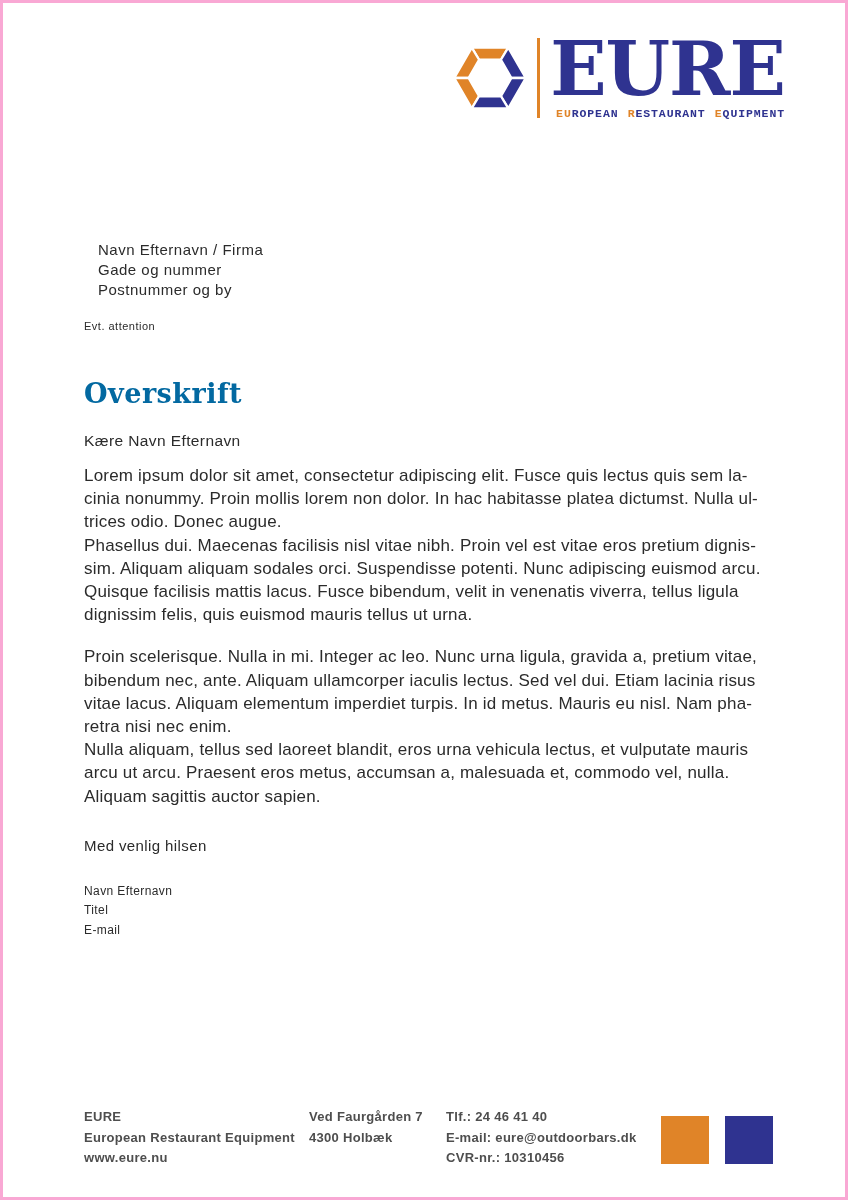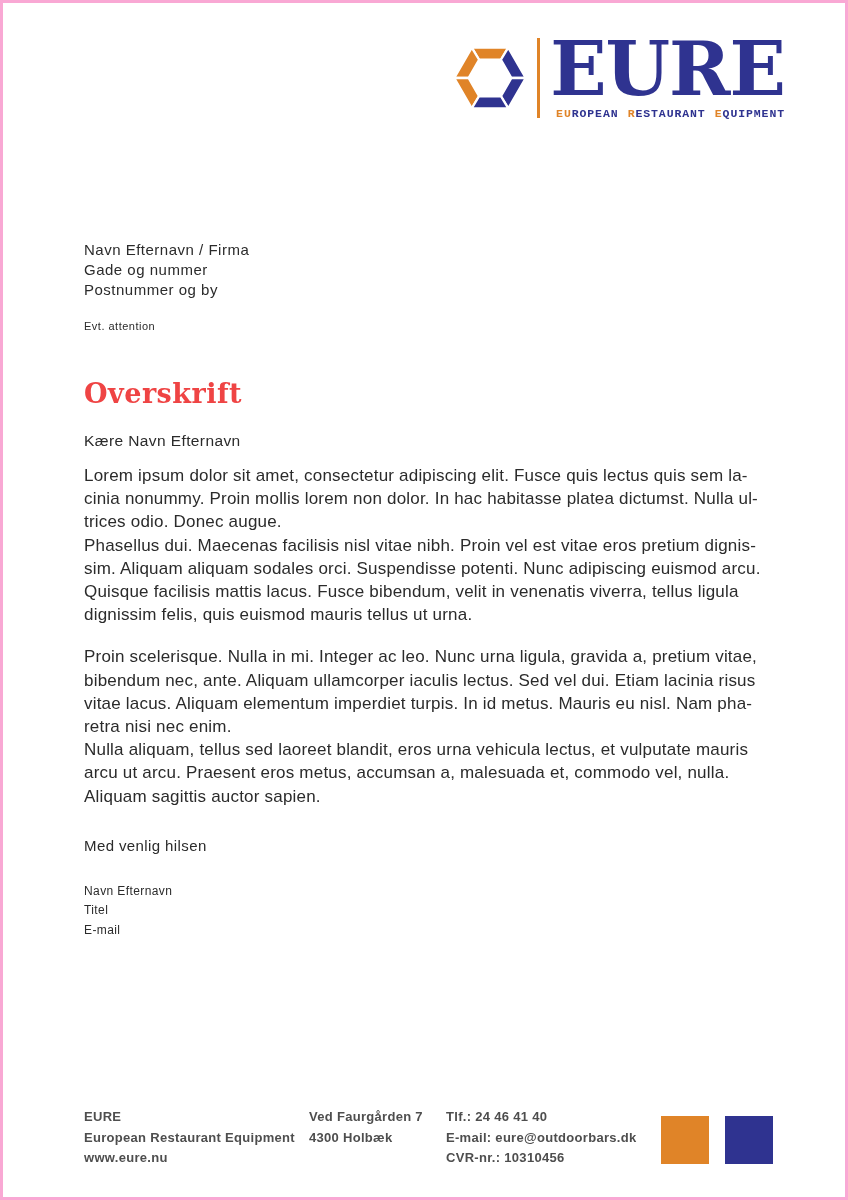--- a/index.html
+++ b/index.html
@@ -52,32 +52,33 @@
   .tagline .w.last{margin-right:0;}
   .tagline .or{color:var(--orange);}
 
   
   .letter{
     position:absolute;left:81px;top:237px;width:706px;
   }
   .address{
     font-size:15px;line-height:20px;letter-spacing:0.5px;
     white-space:pre-line;
+    margin-left:14px;
   }
   .attention{
     margin-top:16px;
     font-size:11px;line-height:20px;letter-spacing:0.5px;
   }
   .heading{
     margin-top:42px;
     font-family:"DejaVu Serif","Liberation Serif",serif;
     font-weight:bold;
     font-size:27px;line-height:32px;
     letter-spacing:0.5px;
-    color:#ef4444;
+    color:#0369a1;
   }
   .salutation{
     margin-top:21px;
     font-size:15.5px;line-height:20px;letter-spacing:0.4px;
   }
   .para{
     margin-top:13px;
     font-size:17px;line-height:23.2px;letter-spacing:0.2px;
     white-space:pre-line;
   }

